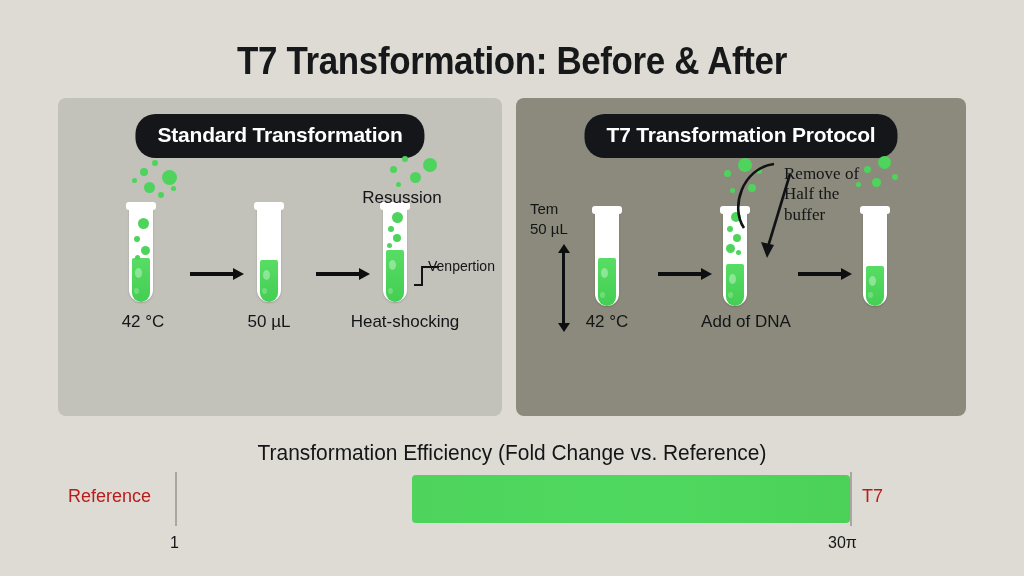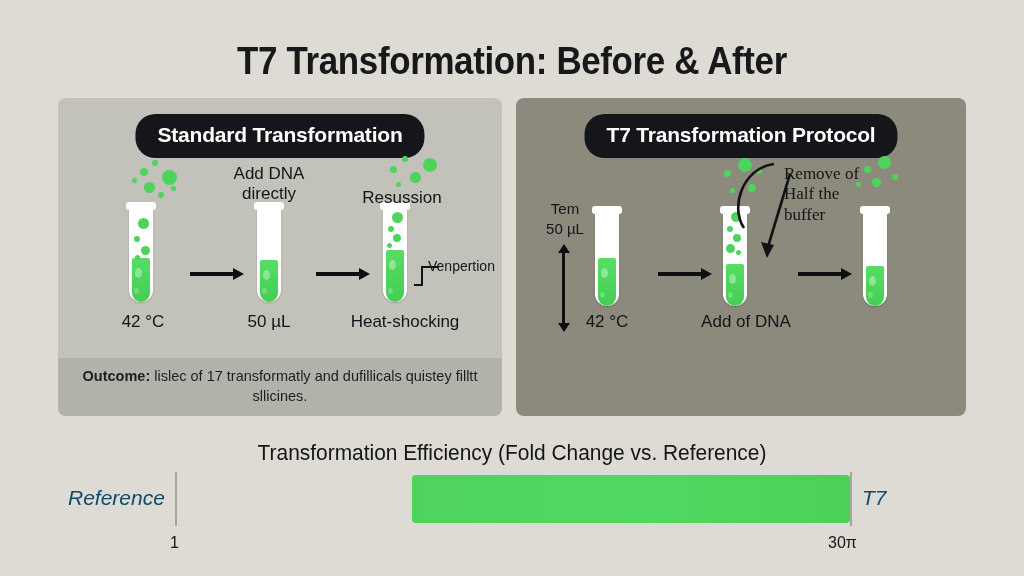--- a/index.html
+++ b/index.html
@@ -86,21 +86,21 @@
   .arrow-flow { position: absolute; height: 12px; }
   .arrow-flow .shaft {
     position: absolute; left: 0; top: 4px; height: 4px; background: #0d0e10;
   }
   .arrow-flow .head {
     position: absolute; top: 0; width: 0; height: 0;
     border-top: 6px solid transparent; border-bottom: 6px solid transparent;
     border-left: 11px solid #0d0e10;
   }
 
-  .vlabel { position: absolute; font-size: 15px; color: #141517; text-align: center; line-height: 1.2; }
+  .vlabel { position: absolute; font-size: 15px; color: #141517; text-align: left; line-height: 1.2; }
   .step-label {
     position: absolute; font-size: 17px; color: #141517;
     text-align: center; line-height: 1.2; white-space: nowrap;
   }
   .step-label.multiline { white-space: normal; }
 
   
   .varrow { position: absolute; width: 12px; }
   .varrow .vshaft { position: absolute; left: 4px; top: 7px; bottom: 7px; width: 3px; background: #0d0e10; }
   .varrow .vup {
@@ -137,21 +137,21 @@
     background: linear-gradient(90deg,#4ed45c 0%, #4fd85f 55%, #4bd158 100%);
     border-radius: 4px;
   }
   .tick {
     position: absolute; top: 0; width: 2px; height: 54px; background: #a8a69e;
   }
   .tick-left  { left: 175px; }
   .tick-right { left: 850px; }
 
   .axis-label { position: absolute; font-size: 16px; color: #141517; }
-  .cat-label  { position: absolute; font-size: 21px; color: #0c4a6e; font-style: italic; }
+  .cat-label  { position: absolute; font-size: 18px; color: #b91c1c; }
 </style>
 </head>
 <body>
 
 <div id="root">
 
   <div class="page-title">T7 Transformation: Before &amp; After</div>
 
   <div class="panel panel-left">
     <div class="panel-body">
@@ -181,21 +181,20 @@
         <div class="shaft" style="width:43px;"></div>
         <div class="head" style="left:43px;"></div>
       </div>
 
       <div class="tube" style="left:196px; top:100px;">
         <div class="glass"></div>
         <div class="rim"></div>
         <div class="liquid" style="top:62px; height:42px;"></div>
       </div>
 
-      <div class="step-label multiline" style="left:155px; top:66px; width:112px;">Add DNA<br>directly</div>
 
       <div class="step-label" style="left:156px; top:214px; width:110px;">50 µL</div>
 
       <div class="arrow-flow" style="left:258px; top:170px; width:54px;">
         <div class="shaft" style="width:43px;"></div>
         <div class="head" style="left:43px;"></div>
       </div>
 
       <div class="tube" style="left:322px; top:100px;">
         <div class="glass"></div>
@@ -218,25 +217,20 @@
 
       <div class="callout-leader" style="left:355px; top:166px;">
         <svg width="26" height="22" viewBox="0 0 26 22">
           <path d="M1 21 L9 21 L9 3 L26 3" fill="none" stroke="#111214" stroke-width="2"></path>
         </svg>
       </div>
       <div class="step-label" style="left:370px; top:160px; width:120px; text-align:left; font-size:14px;">Venpertion</div>
 
     </div>
 
-    <div class="panel-footer footer-left">
-      <div>
-        <span class="footer-strong">Outcome:</span><span> lislec of 17 transformatly and dufillicals quistey filltt sllicines.</span>
-      </div>
-    </div>
   </div>
 
   <div class="panel panel-right">
     <div class="panel-body">
 
       <div class="panel-badge">T7 Transformation Protocol</div>
 
 
       <div class="vlabel" style="left:14px; top:102px; width:70px;">Tem</div>
       <div class="vlabel" style="left:14px; top:122px; width:70px;">50 µL</div>

